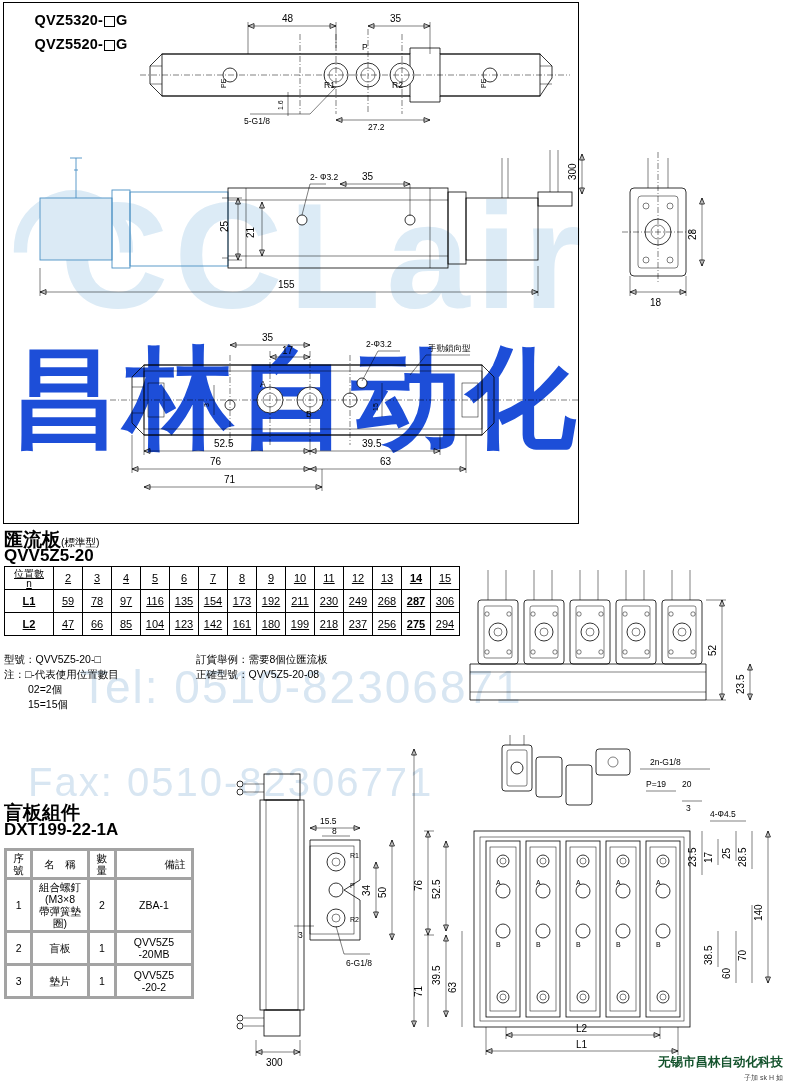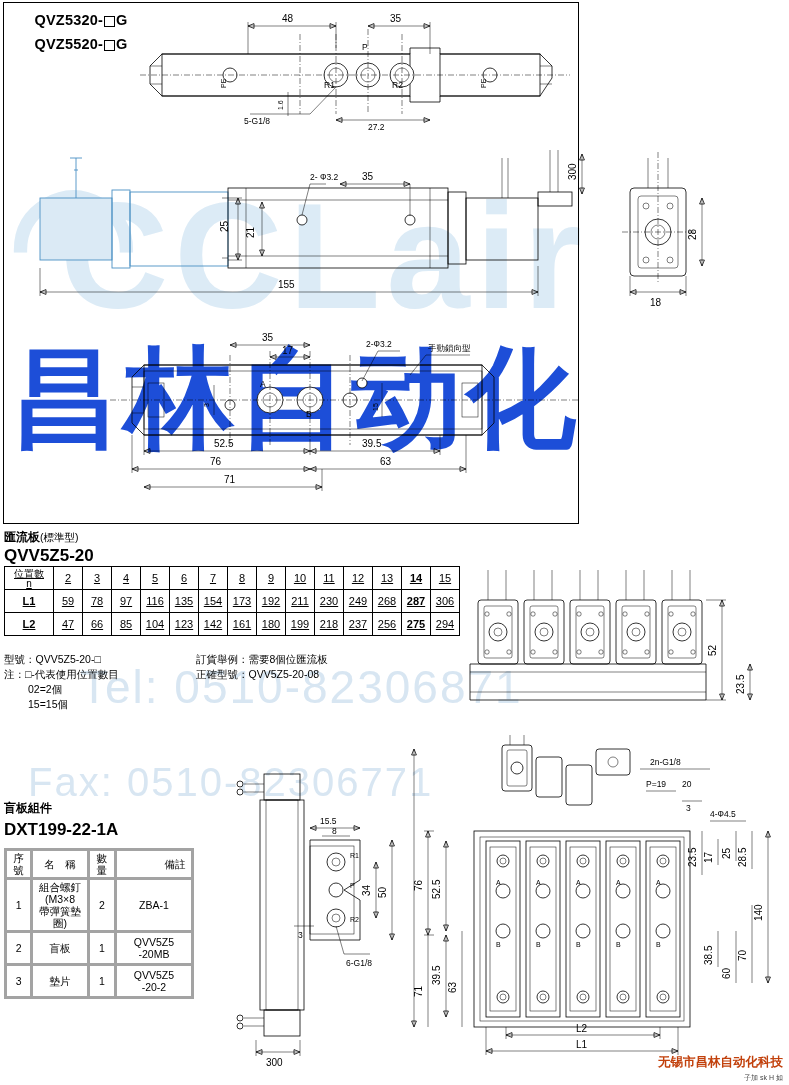--- a/index.html
+++ b/index.html
@@ -24,37 +24,37 @@
   #fax-wm{left:28px;top:760px;font-size:40px;color:#d8e6f2;font-weight:normal;letter-spacing:2px;}
   
   table{border-collapse:collapse;}
   #t-manifold{border:1.3px solid #000;font-size:11px;}
   #t-manifold td,#t-manifold th{border:1px solid #000;text-align:center;padding:0;}
   #t-manifold .rowhead{width:48px;height:22px;font-weight:normal;}
   #t-manifold .cell{width:28px;height:22px;}
   #t-blank{border:1.3px solid #000;font-size:10.5px;}
   #t-blank td{border:3px solid #a3a3a3;text-align:center;padding:1px 2px;line-height:12px;}
   .lbl-sm{font-size:10.5px;}
-  .title-b{font-size:12px;font-weight:bold;}
+  .title-b{font-size:19px;font-weight:bold;}
   .title-big{font-size:17px;font-weight:bold;}
   
   svg{display:block;}
   .ln{stroke:#000;stroke-width:0.8;fill:none;}
   .ln-thin{stroke:#000;stroke-width:0.5;fill:none;}
   .dim{stroke:#000;stroke-width:0.5;fill:none;}
   .dash{stroke:#000;stroke-width:0.5;fill:none;stroke-dasharray:6 2 1 2;}
   .fillw{fill:#fff;stroke:#000;stroke-width:0.8;}
   .blu{stroke:#4a90c4;stroke-width:0.9;fill:none;}
   .blufill{fill:#dbeaf5;stroke:#4a90c4;stroke-width:0.9;}
   text{font-family:"Liberation Sans", sans-serif;fill:#000;}
   .tx{font-size:8.5px;}
   .tx7{font-size:7px;}
   .tx10{font-size:10px;}
   
-  #footer-company{right:6px;bottom:14px;font-size:12.5px;font-weight:bold;color:#c2410c;}
+  #footer-company{right:6px;bottom:14px;font-size:12.5px;font-weight:bold;color:#14532d;}
   #footer-sub{right:6px;bottom:2px;font-size:7px;color:#444;}
 </style>
 </head>
 <body>
 
 <div class="abs" id="model-list">
   <div><span>QVZ5320-</span><span class="sqbox"></span><span>G</span></div>
   <div><span>QVZ5520-</span><span class="sqbox"></span><span>G</span></div>
 </div>
 

